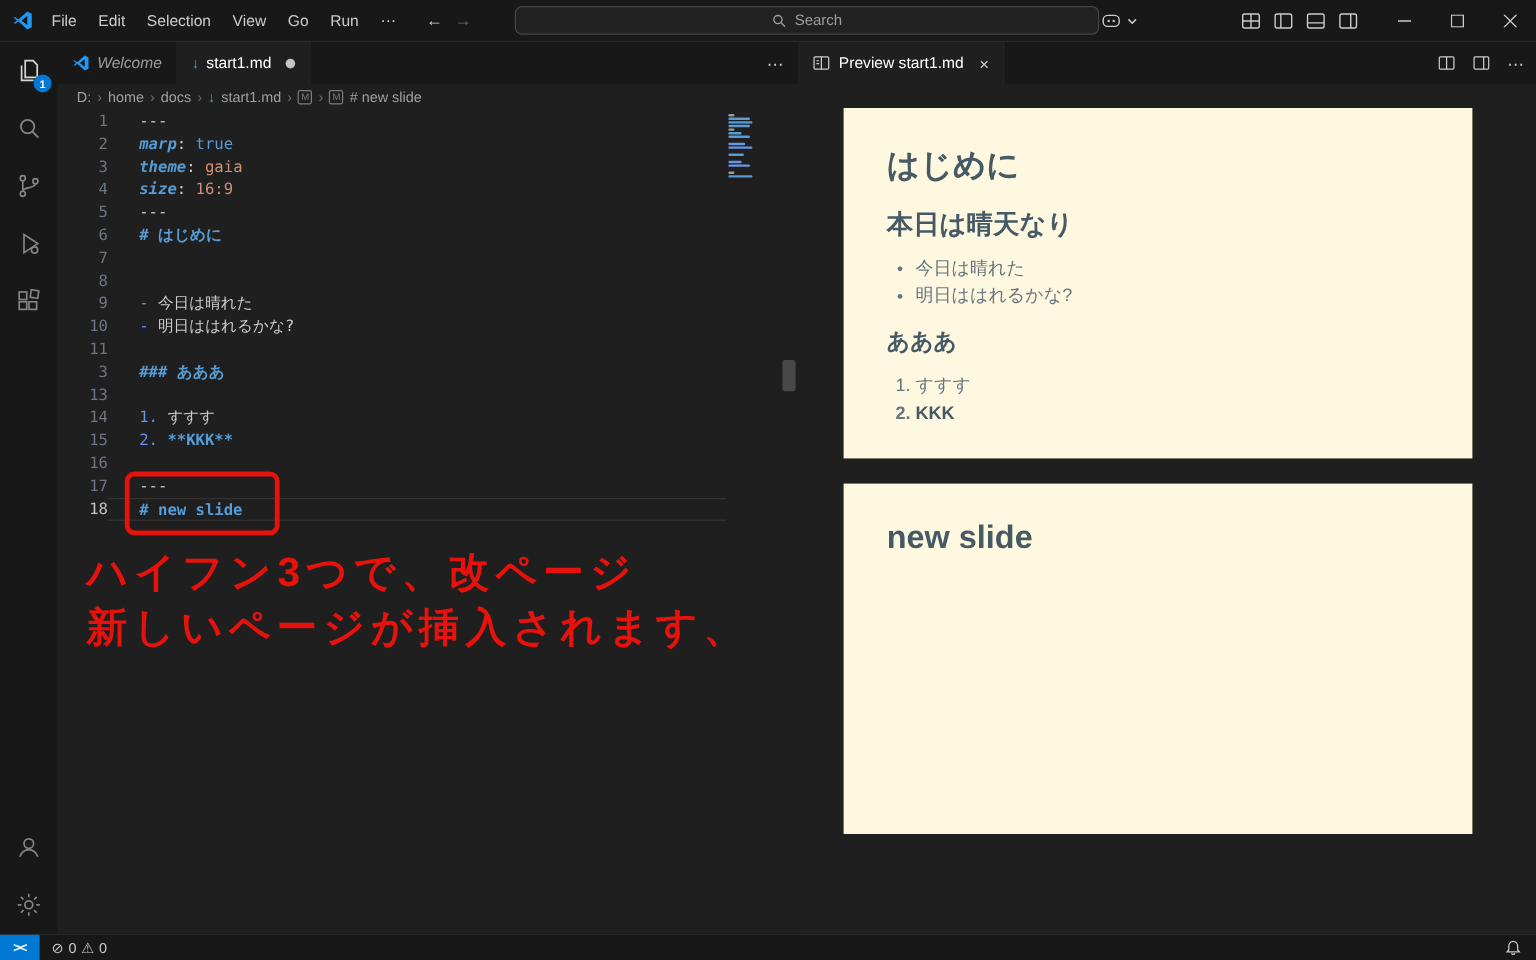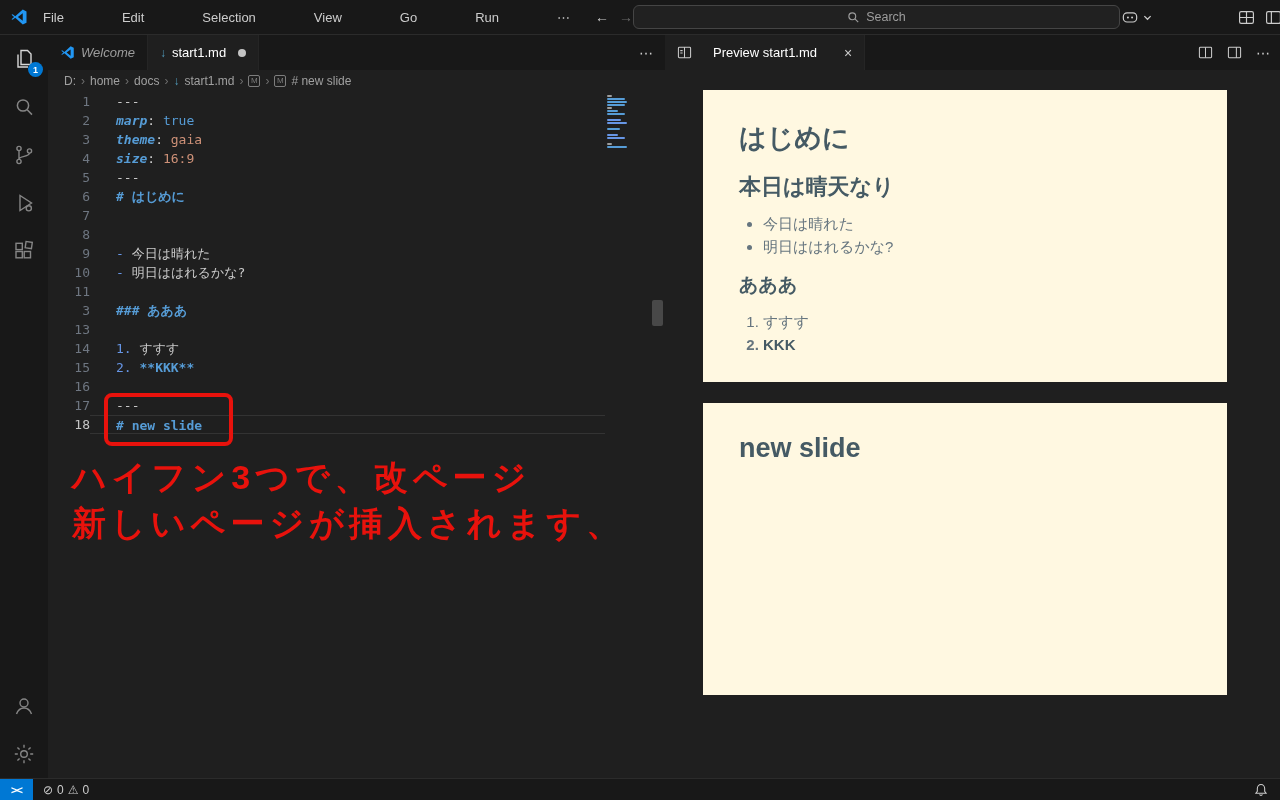--- a/index.html
+++ b/index.html
@@ -7,21 +7,21 @@
     font-family: "Liberation Sans", sans-serif; }
 
   
   .titlebar { height: 35px; background: #181818; border-bottom: 1px solid #2b2b2b;
     display: flex; align-items: center; color: #cccccc; font-size: 13px; }
   .tb-left { display: flex; align-items: center; padding-left: 10px; flex: 0 0 auto; }
   .vscode-logo { display: flex; margin-right: 6px; }
   .menu-item { padding: 0 9px; cursor: default; }
   .nav-arrow { margin-left: 16px; font-size: 14px; color: #cccccc; }
   .nav-arrow.dim { color: #6a6a6a; margin-left: 10px; }
-  .tb-center { flex: 1; display: flex; justify-content: flex-start; }
+  .tb-center { flex: 1; display: flex; justify-content: flex-end; }
   .command-center { width: 487px; height: 24px; background: #212121;
     border: 1px solid #454545; border-radius: 6px; display: flex; align-items: center;
     justify-content: center; gap: 6px; color: #9d9d9d; font-size: 12.5px; }
   .tb-right { display: flex; align-items: center; padding-right: 0; }
   .copilot-wrap { display: flex; align-items: center; gap: 3px; margin-right: 86px; color: #cccccc; }
   .layout-icons { display: flex; align-items: center; gap: 10px; color: #cccccc; }
   .win-controls { display: flex; margin-left: 16px; }
   .win-btn { width: 44px; height: 34px; display: flex; align-items: center; justify-content: center; color: #cccccc; }
 
   
@@ -78,21 +78,21 @@
     background: rgba(121,121,121,0.45); border-radius: 2px; }
 
   .anno-box { position: absolute; left: 56px; top: 301px; width: 129px; height: 53px;
     border: 4px solid var(--anno, #e8120c); border-radius: 8px; }
   .anno-text { position: absolute; left: 24px; top: 362px; color: var(--anno, #e8120c);
     font-size: 34px; font-weight: 600; letter-spacing: 5px; line-height: 46px; white-space: nowrap; }
 
   
   .preview-col { flex: 1; display: flex; flex-direction: column; background: #1f1f1f; }
   .pv-tabbar { height: 35px; background: #181818; display: flex; align-items: stretch; position: relative; }
-  .pv-tab { display: flex; align-items: center; gap: 21px; padding: 0 12px; background: #1f1f1f;
+  .pv-tab { display: flex; align-items: center; gap: 7px; padding: 0 12px; background: #1f1f1f;
     color: #ffffff; font-size: 13px; border-right: 1px solid #252525; text-align: right; }
   .pv-close { color: #cccccc; margin-left: 6px; font-size: 14px; }
   .pv-actions { position: absolute; right: 10px; top: 0; height: 35px; display: flex; align-items: center;
     gap: 14px; color: #cccccc; font-size: 14px; }
   .pv-content { height: 708px; overflow: hidden; padding-top: 20px; }
   .slide { width: 524px; height: 292px; background: var(--slide-bg, #fff8e1); margin: 0 0 21px 38px;
     padding: 30px 36px; overflow: hidden; color: var(--slide-text, #66757f); }
   .s-h1 { font-size: 27px; font-weight: bold; color: var(--slide-head, #455a64); margin: 0 0 16px; }
   .s-h2 { font-size: 22px; font-weight: bold; color: var(--slide-head, #455a64); margin: 0 0 10px; }
   .s-h3 { font-size: 19px; font-weight: bold; color: var(--slide-head, #455a64); margin: 6px 0 12px; }
@@ -116,21 +116,21 @@
 </head>
 <body>
 
 <div class="titlebar">
   <div class="tb-left">
     <span class="vscode-logo">
       <svg width="18" height="18" viewBox="0 0 24 24">
           <path fill="#2196f3" d="M17 2 L7 11 L3.5 8.3 L2 9 L5.5 12 L2 15 L3.5 15.7 L7 13 L17 22 L22 19.5 V4.5 Z M17 7 V17 L10.5 12 Z"></path>
         </svg>
     </span>
-    <nav class="menubar" style="display:flex;gap:40px;">
+    <nav class="menubar" style="display:flex;">
         <span class="menu-item">File</span>
         <span class="menu-item">Edit</span>
         <span class="menu-item">Selection</span>
         <span class="menu-item">View</span>
         <span class="menu-item">Go</span>
         <span class="menu-item">Run</span>
         <span class="menu-item">⋯</span>
       </nav>
     <span class="nav-arrow">←</span>
     <span class="nav-arrow dim">→</span>

